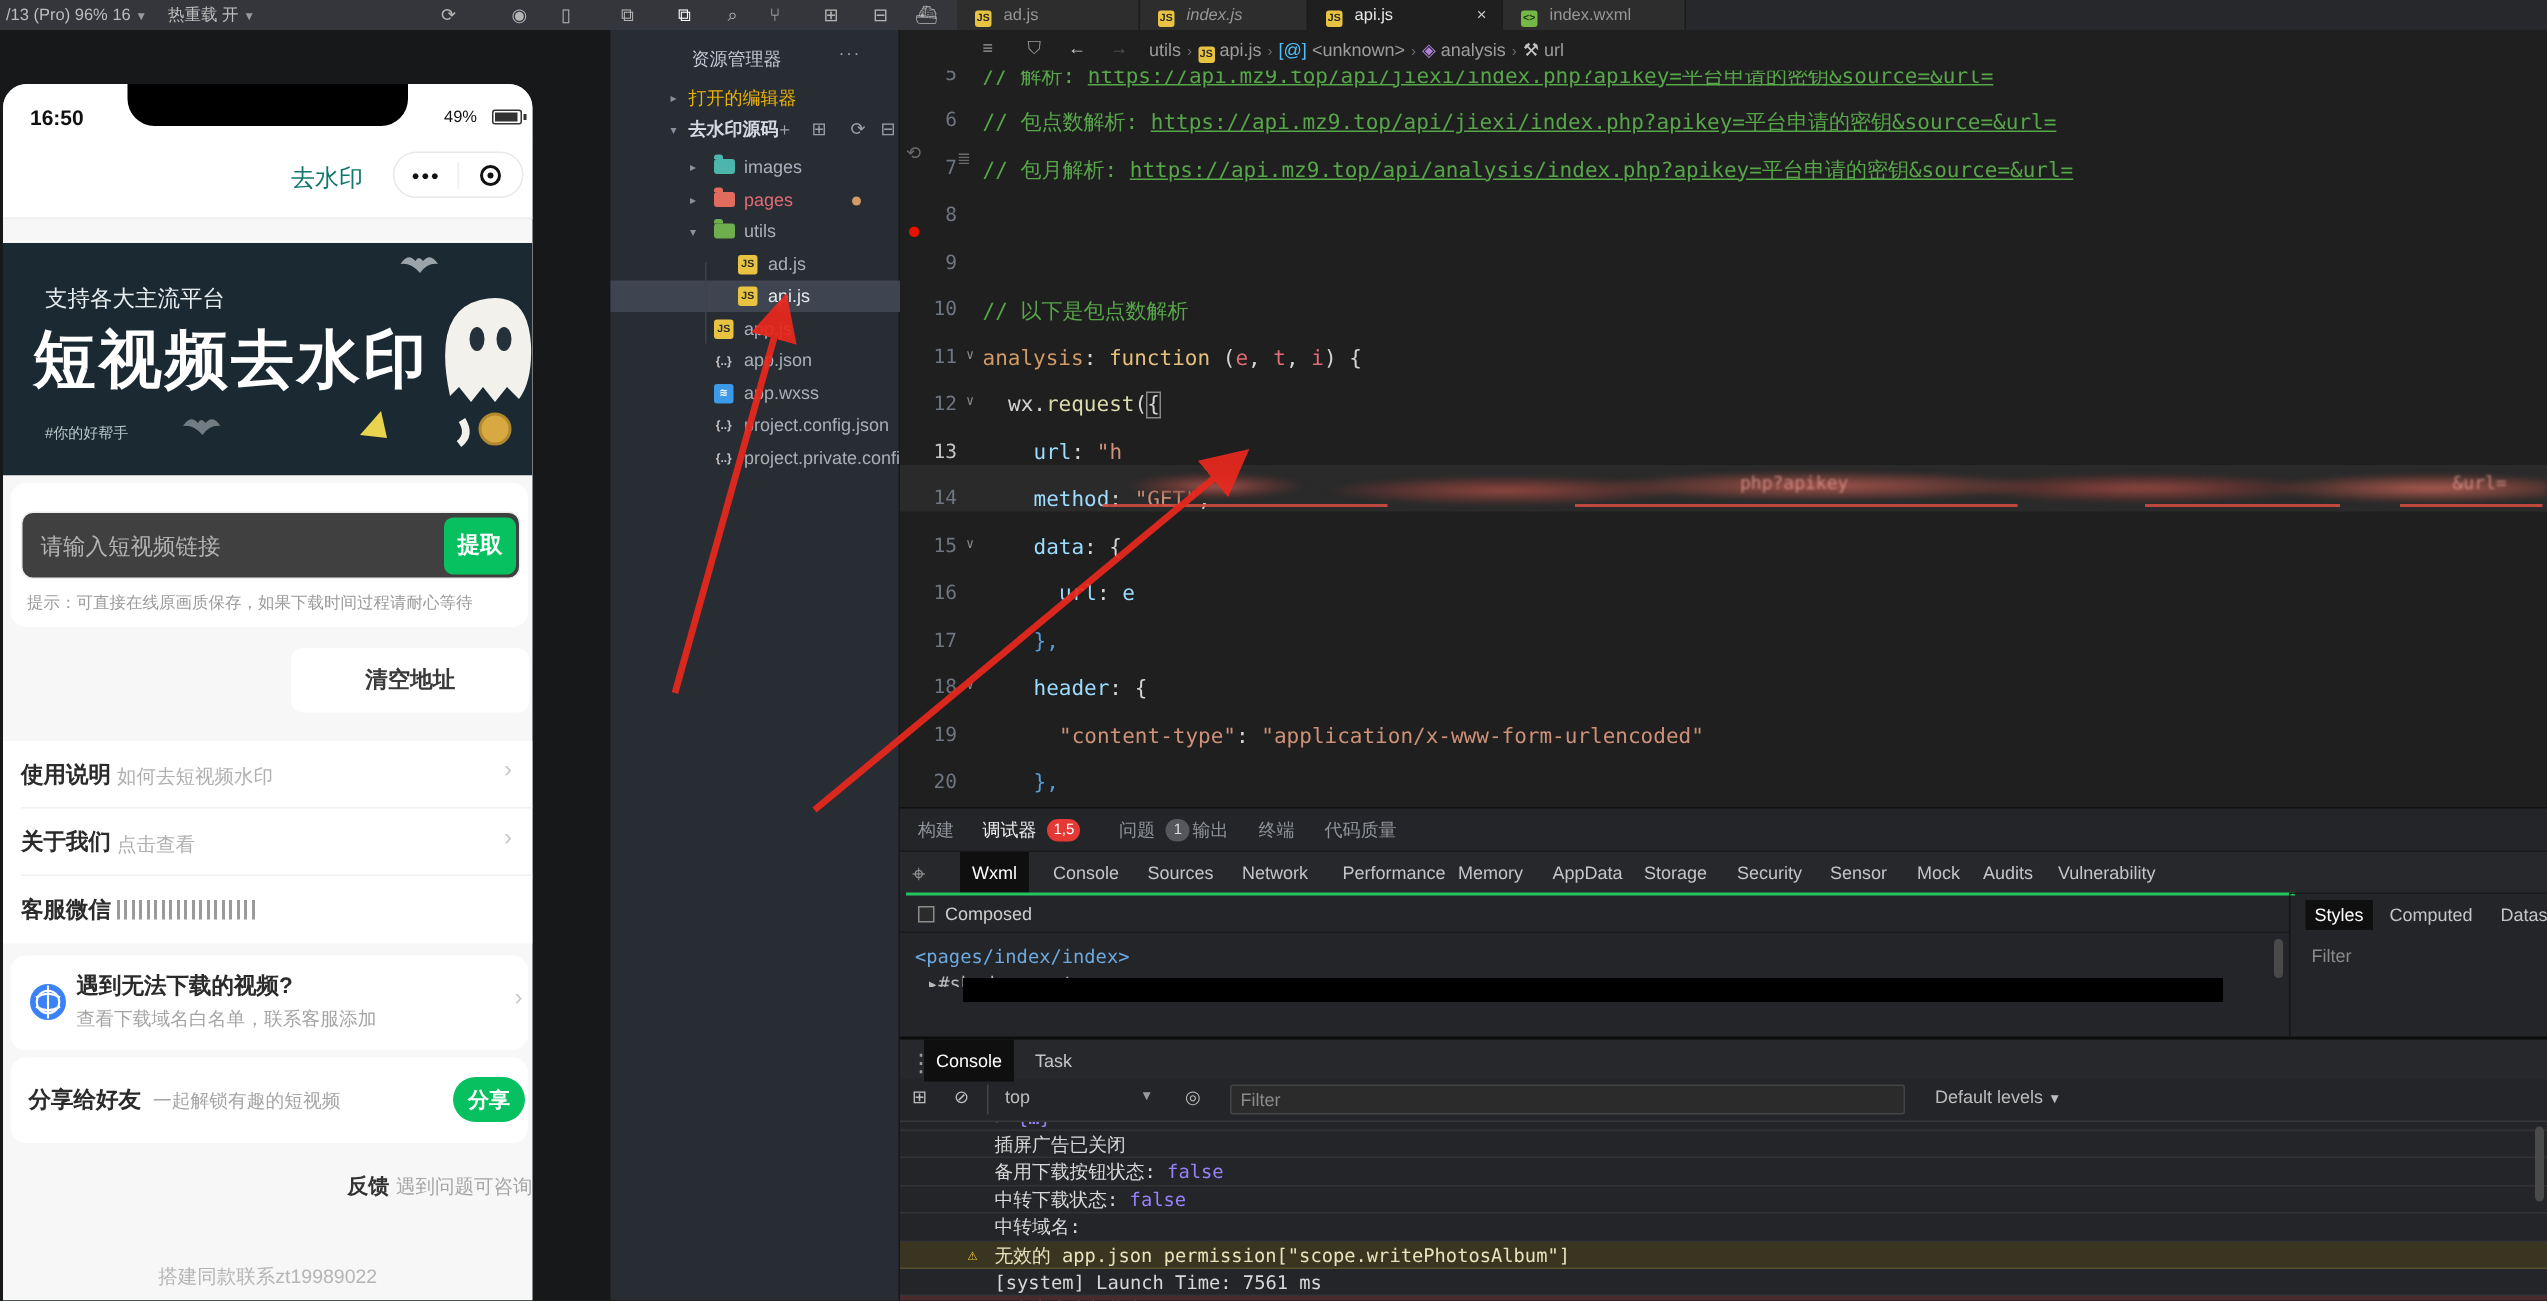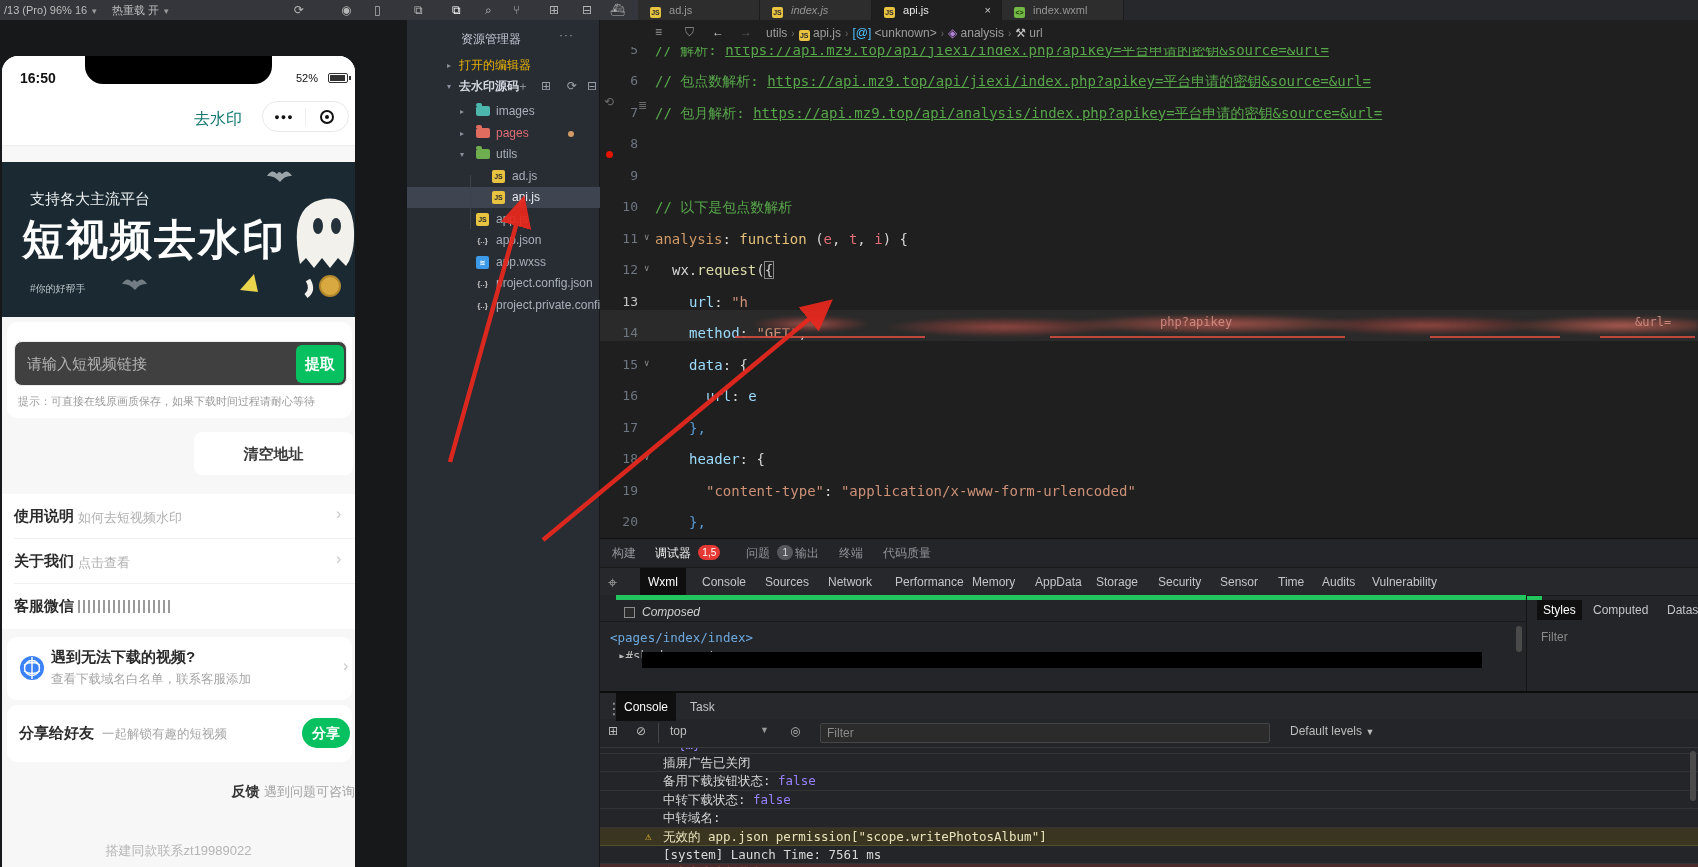--- a/index.html
+++ b/index.html
@@ -88,21 +88,21 @@
   #maintabs { position:absolute; left:0; top:0; width:100%; height:28px; }
   .mtab { position:absolute; top:0; height:28px; line-height:28px; color:#8f939a; font-size:12px; white-space:nowrap; }
   .mtab.active { color:#f0f0f0; }
   .badge { display:inline-block; min-width:16px; height:15px; line-height:15px; border-radius:8px; font-size:10px;
     text-align:center; padding:0 4px; vertical-align:1px; margin-left:4px; }
   .badge.red { background:#e53935; color:#fff; }
   .badge.gray { background:#55575c; color:#ddd; }
   #dtabs { position:absolute; left:0; top:28px; width:100%; height:28px; background:#27282b; border-top:1px solid #1a1a1a; }
   .dtab { position:absolute; top:0; height:28px; line-height:28px; color:#c3c5c9; font-size:12px; }
   .dtab.active { background:#0f0f0f; color:#fff; padding:0 8px; }
-  #composedrow { position:absolute; left:16px; top:56px; width:926px; height:26px; border-top:5px solid #22c55e;font-style:italic; }
+  #composedrow { position:absolute; left:4px; top:56px; width:926px; height:26px; border-top:2px solid #22c55e; }
   .cbx { position:absolute; width:11px; height:11px; border:1px solid #8b8b8b; background:#2b2b2b; }
   #elements { position:absolute; left:0; top:82px; width:926px; height:70px; border-top:1px solid #1a1a1a;
     font-family:"DejaVu Sans Mono",monospace; font-size:12.5px; }
   .node { color:#6ca9e0; }
   #rightpanel { position:absolute; left:926px; top:56px; width:172px; height:96px; border-left:1px solid #151515; border-top:1px solid #1a1a1a; }
   .rtab { position:absolute; top:4px; height:20px; line-height:20px; font-size:12px; color:#c3c5c9; }
   .rtab.active { background:#0f0f0f; color:#fff; padding:0 6px; }
   #consoletabs { position:absolute; left:0; top:152px; width:100%; height:28px; background:#27282b; border-top:2px solid #0c0c0c; }
   #ctoolbar { position:absolute; left:0; top:180px; width:100%; height:29px; border-bottom:1px solid #383838; color:#bdbdbd; font-size:12px; }
   #filterbox { position:absolute; left:220px; top:4px; width:450px; height:20px; background:#2b2b2b; border:1px solid #454545;
@@ -146,21 +146,21 @@
       <span style="padding-left:5px">api.js</span><span style="position:absolute;right:10px;color:#ccc">×</span></div>
         <div class="etab" style="left: 364px; width: 122px; padding-left: 12px;"><span class="fico wxml">&lt;&gt;</span>
       <span style="padding-left:5px">index.wxml</span></div>
       </div>
   </div>
 
   <div class="abs" id="simarea">
     <div id="phone">
       <div class="ph-status">
         <span class="abs" style="left:18px;top:14px;font-size:14px;font-weight:bold;color:#111">16:50</span>
-        <span class="abs" style="left:294px;top:16px;font-size:11px;color:#111">52%</span>
+        <span class="abs" style="left:294px;top:16px;font-size:11px;color:#111">49%</span>
         <span class="batt" style="left:326px;top:17px"></span>
       </div>
       <div id="notch"></div>
       <div class="ph-nav">
         <div class="abs" style="left:0;top:14px;width:240px;text-align:right;font-size:16px;color:#0f766e">去水印</div>
         <div id="capsule">
           <span class="cap-dots">●●●</span>
           <span class="cap-div"></span>
           <span class="cap-target">
               <span class="cap-ring"></span>
@@ -410,21 +410,21 @@
     <div class="dtab active" style="left: 40px;">Wxml</div>
         <div class="dtab" style="left: 102px;">Console</div>
         <div class="dtab" style="left: 165px;">Sources</div>
         <div class="dtab" style="left: 228px;">Network</div>
         <div class="dtab" style="left: 295px;">Performance</div>
         <div class="dtab" style="left: 372px;">Memory</div>
         <div class="dtab" style="left: 435px;">AppData</div>
         <div class="dtab" style="left: 496px;">Storage</div>
         <div class="dtab" style="left: 558px;">Security</div>
         <div class="dtab" style="left: 620px;">Sensor</div>
-        <div class="dtab" style="left: 678px;">Time</div>
+        <div class="dtab" style="left: 678px;">Mock</div>
         <div class="dtab" style="left: 722px;">Audits</div>
         <div class="dtab" style="left: 772px;">Vulnerability</div>
       </div>
     <div id="composedrow">
       <span class="cbx" style="left:8px;top:7px"></span>
       <span class="abs" style="left:26px;top:5px;font-size:12px;color:#cfcfcf">Composed</span>
     </div>
     <div id="elements">
       <div class="node" style="position:absolute;left:10px;top:8px">&lt;pages/index/index&gt;</div>
       <div style="position:absolute;left:18px;top:26px;color:#b9b9b9;height:10px;overflow:hidden">▸#shadow-root</div>

